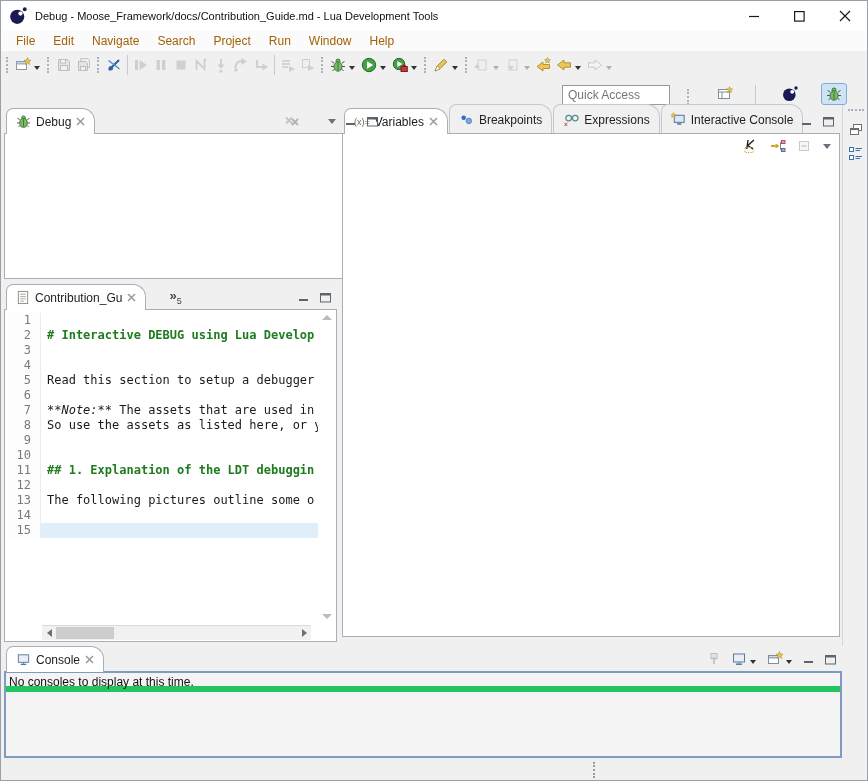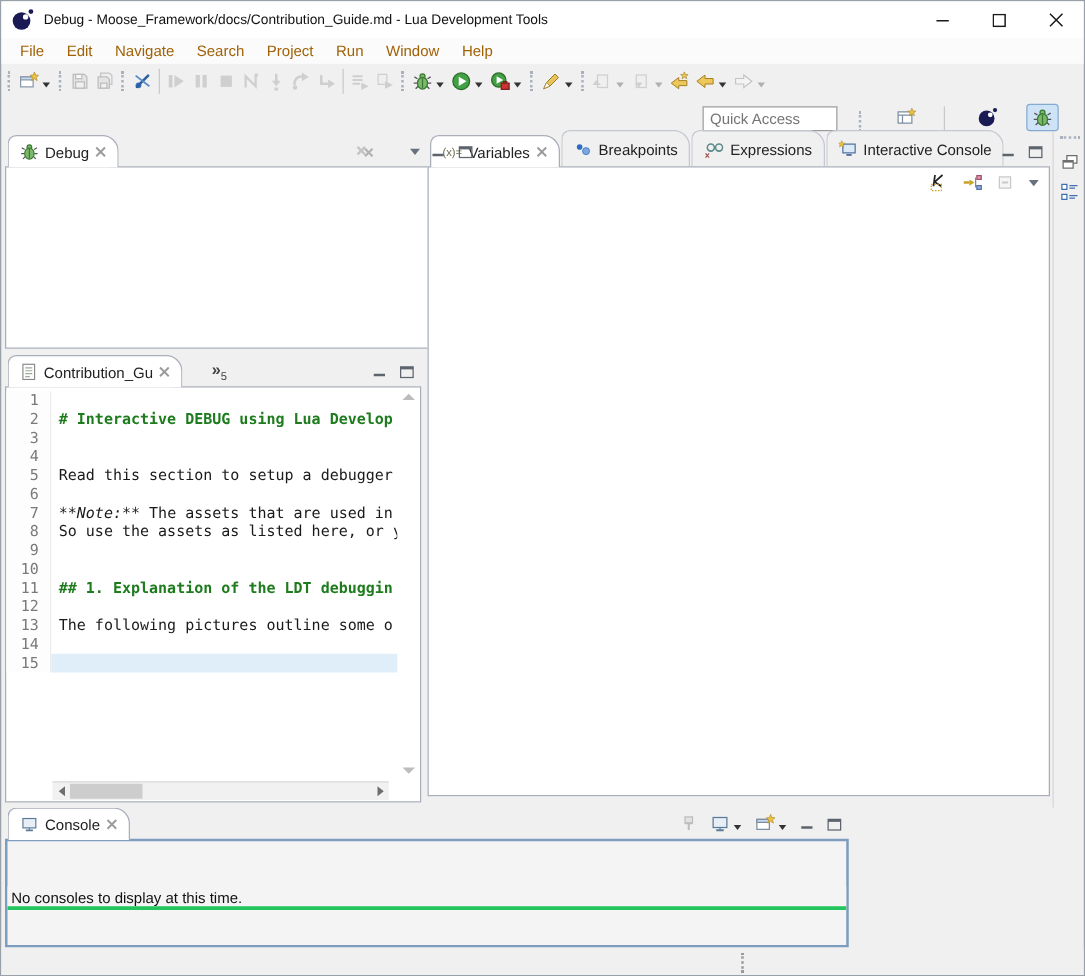--- a/index.html
+++ b/index.html
@@ -35,21 +35,21 @@
   .tab { display:inline-flex; align-items:center; gap:5px; height:30px; padding:0 9px; color:#222; border:1px solid #c4c8d1; border-bottom:none; border-radius:7px 13px 0 0; margin-right:1px; position:relative; white-space:nowrap; }
   .tab.active { background:#fff; border-color:#a9aeb9; height:26px; z-index:3; }
   .content { position:absolute; top:25px; left:0; right:0; bottom:0; background:#fff; border:1px solid #a9aeb9; }
   .pane-actions { position:absolute; top:3px; right:5px; height:20px; display:flex; align-items:center; gap:9px; z-index:4; }
   .vmenu { width:0; height:0; border-left:4px solid transparent; border-right:4px solid transparent; border-top:5px solid #68727e; }
   .gap10 { width:10px; }
 
   .debug-pane  { left:3px; top:107px; width:380px; height:171px; }
   .vars-pane   { left:341px; top:107px; width:498px; height:529px; }
   .editor-pane { left:3px; top:283px; width:333px; height:358px; }
-  .console-pane{ left:3px; top:645px; width:675px; height:112px; }
+  .console-pane{ left:3px; top:645px; width:838px; height:112px; }
 
   .vars-icon-text { font-size:9px; color:#6b6b50; letter-spacing:0; }
   .vars-toolbar { position:absolute; top:4px; right:8px; display:flex; align-items:center; gap:11px; z-index:4; }
 
   
   .editor-content { overflow:hidden; }
   .ed-lines { position:absolute; top:1px; left:0; right:18px; bottom:16px; overflow:hidden; padding-top:2px; font-family:"DejaVu Sans Mono",monospace; font-size:12px; }
   .ed-row { display:flex; height:15px; line-height:15px; white-space:pre; }
   .ln { width:36px; text-align:right; padding-right:9px; color:#7a7a7a; flex:none; background:#fdfdfd; border-right:1px solid #ececec; }
   .code { flex:1; padding-left:6px; overflow:hidden; }
@@ -61,21 +61,21 @@
   .vscroll-dn { bottom:22px; border-top:5px solid #bcbcbc; }
   .hbar { position:absolute; left:37px; right:25px; bottom:1px; height:15px; background:#f1f1f1; border-top:1px solid #dadada; display:flex; align-items:center; }
   .harrow { width:14px; height:14px; display:flex; align-items:center; justify-content:center; }
   .tri-l { width:0; height:0; border-top:4px solid transparent; border-bottom:4px solid transparent; border-right:5px solid #6e6e6e; }
   .tri-r { width:0; height:0; border-top:4px solid transparent; border-bottom:4px solid transparent; border-left:5px solid #6e6e6e; }
   .htrack { flex:1; position:relative; height:100%; }
   .hthumb { position:absolute; left:0; top:1px; bottom:1px; width:58px; background:#cdcdcd; }
 
   
   .console-pane .content { border:2px solid var(--focus-border); background:#f4f4f4; }
-  .console-msg { height:19px; line-height:18px; padding-left:3px; border-bottom:3px solid #22c55e; background:#f4f4f4; color:#111;margin-top:36px; }
+  .console-msg { height:19px; line-height:18px; padding-left:3px; border-bottom:6px solid #22c55e; background:#f4f4f4; color:#111; }
 
   
   .right-trim { position:absolute; left:841px; top:104px; width:27px; height:541px; border-left:1px solid #d6d6d6; }
   .trim-dots { width:16px; height:2px; border-top:2px dotted #a9b2bc; margin:4px auto 8px auto; }
   .trim-btn { width:22px; height:22px; margin:2px auto; display:flex; align-items:center; justify-content:center; }
 
   
   .statusbar { position:absolute; left:0; right:0; top:757px; height:23px; background:#f0f0f0; }
   .status-handle { position:absolute; left:592px; top:4px; height:16px; width:0; border-left:2px dotted #9a9a9a; }
 

